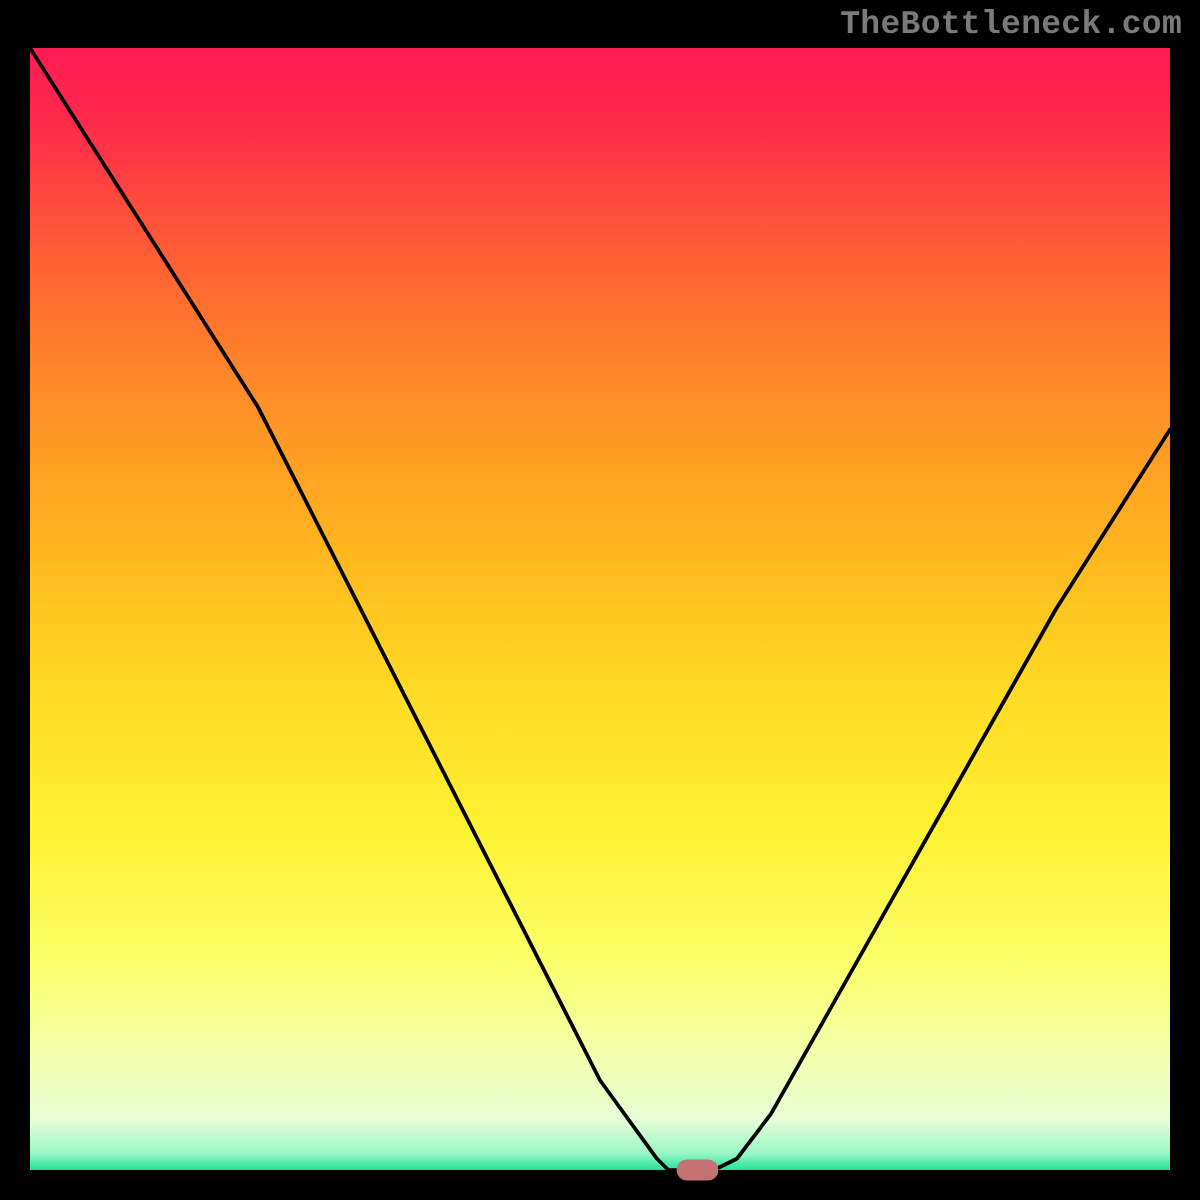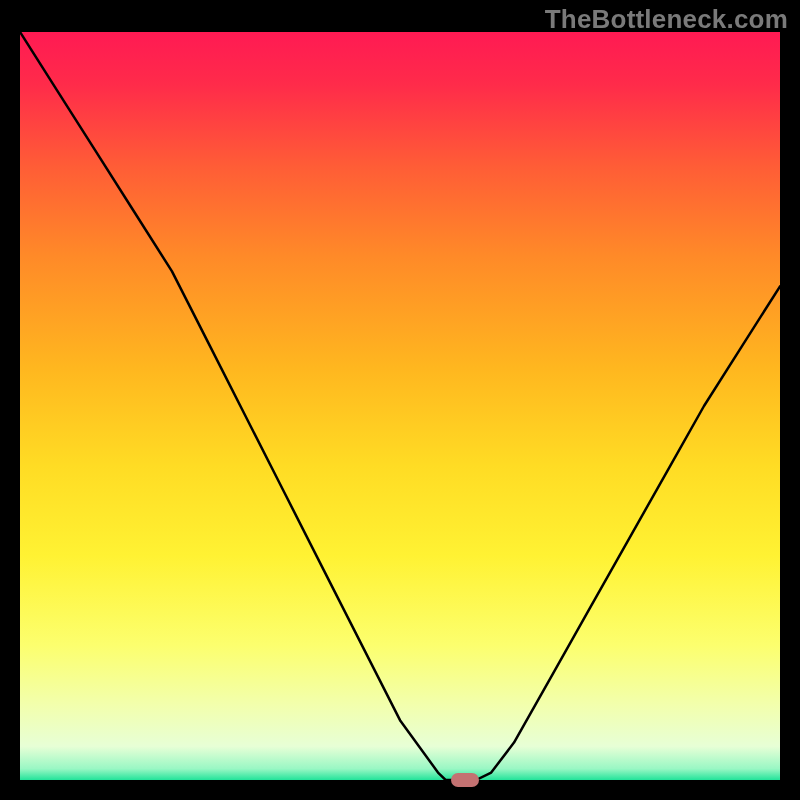--- a/index.html
+++ b/index.html
@@ -15,24 +15,25 @@
     position: relative;
     width: 800px;
     height: 800px;
     box-sizing: border-box;
   }
   .watermark {
     position: absolute;
     top: 4px;
     right: 12px;
     color: #7a7a7a;
-    font-size: 26px;
+    font-size: 22px;
     font-weight: 600;
     letter-spacing: 0.2px;
     z-index: 10;
+    font-family: Liberation Mono, monospace;
   }
   .plot {
     position: absolute;
     left: 20px;
     top: 32px;
     width: 760px;
     height: 748px;
     background: #000;
     z-index: 1;
   }

